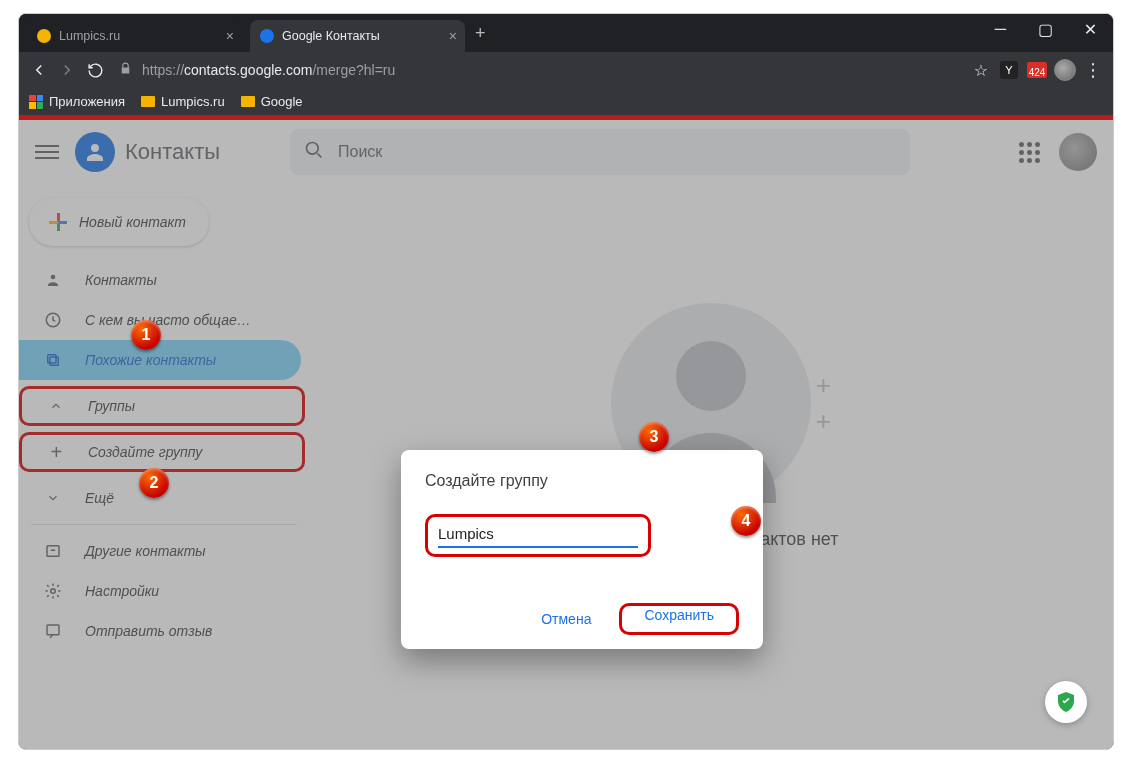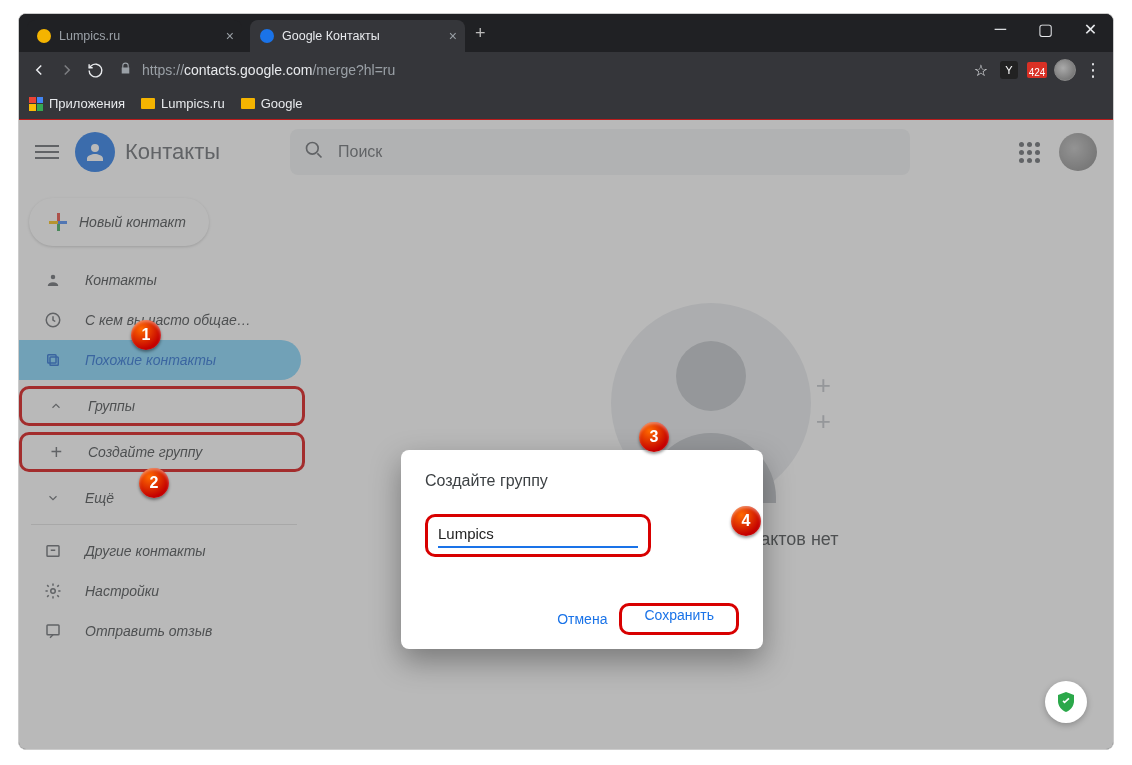--- a/index.html
+++ b/index.html
@@ -20,21 +20,21 @@
   .addrbar { height: 36px; background: #35363a; display: flex; align-items: center; padding: 0 6px; gap: 0; }
   .navico { width: 28px; height: 28px; display: flex; align-items: center; justify-content: center; color: #e8eaed; border-radius: 50%; }
   .url { flex: 1; display: flex; align-items: center; color: #9aa0a6; font-size: 14px; padding-left: 10px; }
   .url .lock { margin-right: 10px; color: #9aa0a6; }
   .url b { color: #e8eaed; font-weight: normal; }
   .rightico { width: 28px; height: 28px; display: flex; align-items: center; justify-content: center; }
   .gmico { width: 20px; height: 16px; background: #d93025; position: relative; font-size: 10px; color: #fff; display: flex; align-items: flex-end; justify-content: center; border-radius: 2px; }
   .avico { width: 22px; height: 22px; border-radius: 50%; background: radial-gradient(circle at 40% 40%, #aaa, #666); border: 1px solid #888; }
   .dots { color: #e8eaed; font-size: 18px; }
 
-  .bookbar { height: 32px; background: #35363a; border-bottom: 1px solid #b91c1c; display: flex; align-items: center; padding: 0 10px; gap: 16px; font-size: 13px; color: #e8eaed; }
+  .bookbar { height: 32px; background: #35363a; border-bottom: 5px solid #b91c1c; display: flex; align-items: center; padding: 0 10px; gap: 16px; font-size: 13px; color: #e8eaed; }
   .bookitem { display: flex; align-items: center; gap: 6px; }
   .folderico { width: 14px; height: 11px; background: #f4b400; border-radius: 1px; }
   .appico { width: 14px; height: 14px; display: grid; grid-template-columns: 1fr 1fr; grid-template-rows: 1fr 1fr; gap: 1px; }
   .appico span:nth-child(1){background:#ea4335} .appico span:nth-child(2){background:#4285f4} .appico span:nth-child(3){background:#fbbc05} .appico span:nth-child(4){background:#34a853}
 
   
   .page { position: absolute; left: 0; top: 106px; right: 0; bottom: 0; background: #fff; }
   .dim { position: absolute; inset: 0; background: rgba(100,100,100,0.45); z-index: 5; }
   .gbar { height: 64px; display: flex; align-items: center; padding: 0 16px; }
   .hamb { width: 24px; height: 24px; display: flex; flex-direction: column; justify-content: center; gap: 4px; margin-right: 16px; }
@@ -66,21 +66,21 @@
   .placeholder::after { content:""; position:absolute; width:70px; height:70px; background:#bdc1c6; border-radius:50%; top:38px; left:65px; }
   .placeholder::before { content:""; position:absolute; width:130px; height:70px; background:#bdc1c6; border-radius:70px 70px 0 0; bottom:0; left:35px; }
   .plusicons { position: absolute; right: -20px; top: 50%; transform: translateY(-50%); color: #bdc1c6; font-size: 26px; line-height: 36px; text-align:center;}
   .empty { color: #3c4043; font-size: 18px; }
 
   
   .dialog { position: absolute; z-index: 10; left: 382px; top: 330px; width: 362px; background: #fff; border-radius: 8px; box-shadow: 0 12px 30px rgba(0,0,0,.35); padding: 22px 24px 14px; }
   .dtitle { font-size: 16px; color: #3c4043; margin-bottom: 24px; }
   .dinput-wrap { position: relative; display:inline-block; }
   .dinput { border: none; border-bottom: 2px solid #1a73e8; font-size: 15px; padding: 2px 0 4px; width: 200px; outline: none; color:#222; }
-  .dactions { display: flex; justify-content: flex-end; gap: 0; margin-top: 46px; }
+  .dactions { display: flex; justify-content: flex-end; gap: 16px; margin-top: 46px; }
   .dbtn { font-size: 14px; color: #1a73e8; padding: 8px 12px; border-radius: 4px; font-weight:500; }
   .dbtn-wrap { position: relative; display: inline-block; }
 
   .adguard { position: absolute; right: 26px; bottom: 26px; width: 42px; height:42px; border-radius:50%; background:#fff; box-shadow:0 2px 6px rgba(0,0,0,.25); display:flex; align-items:center; justify-content:center; z-index:20;}
   .adguard svg { width:24px; height:24px; }
 </style>
 </head>
 <body>
 
 <div class="frame">

